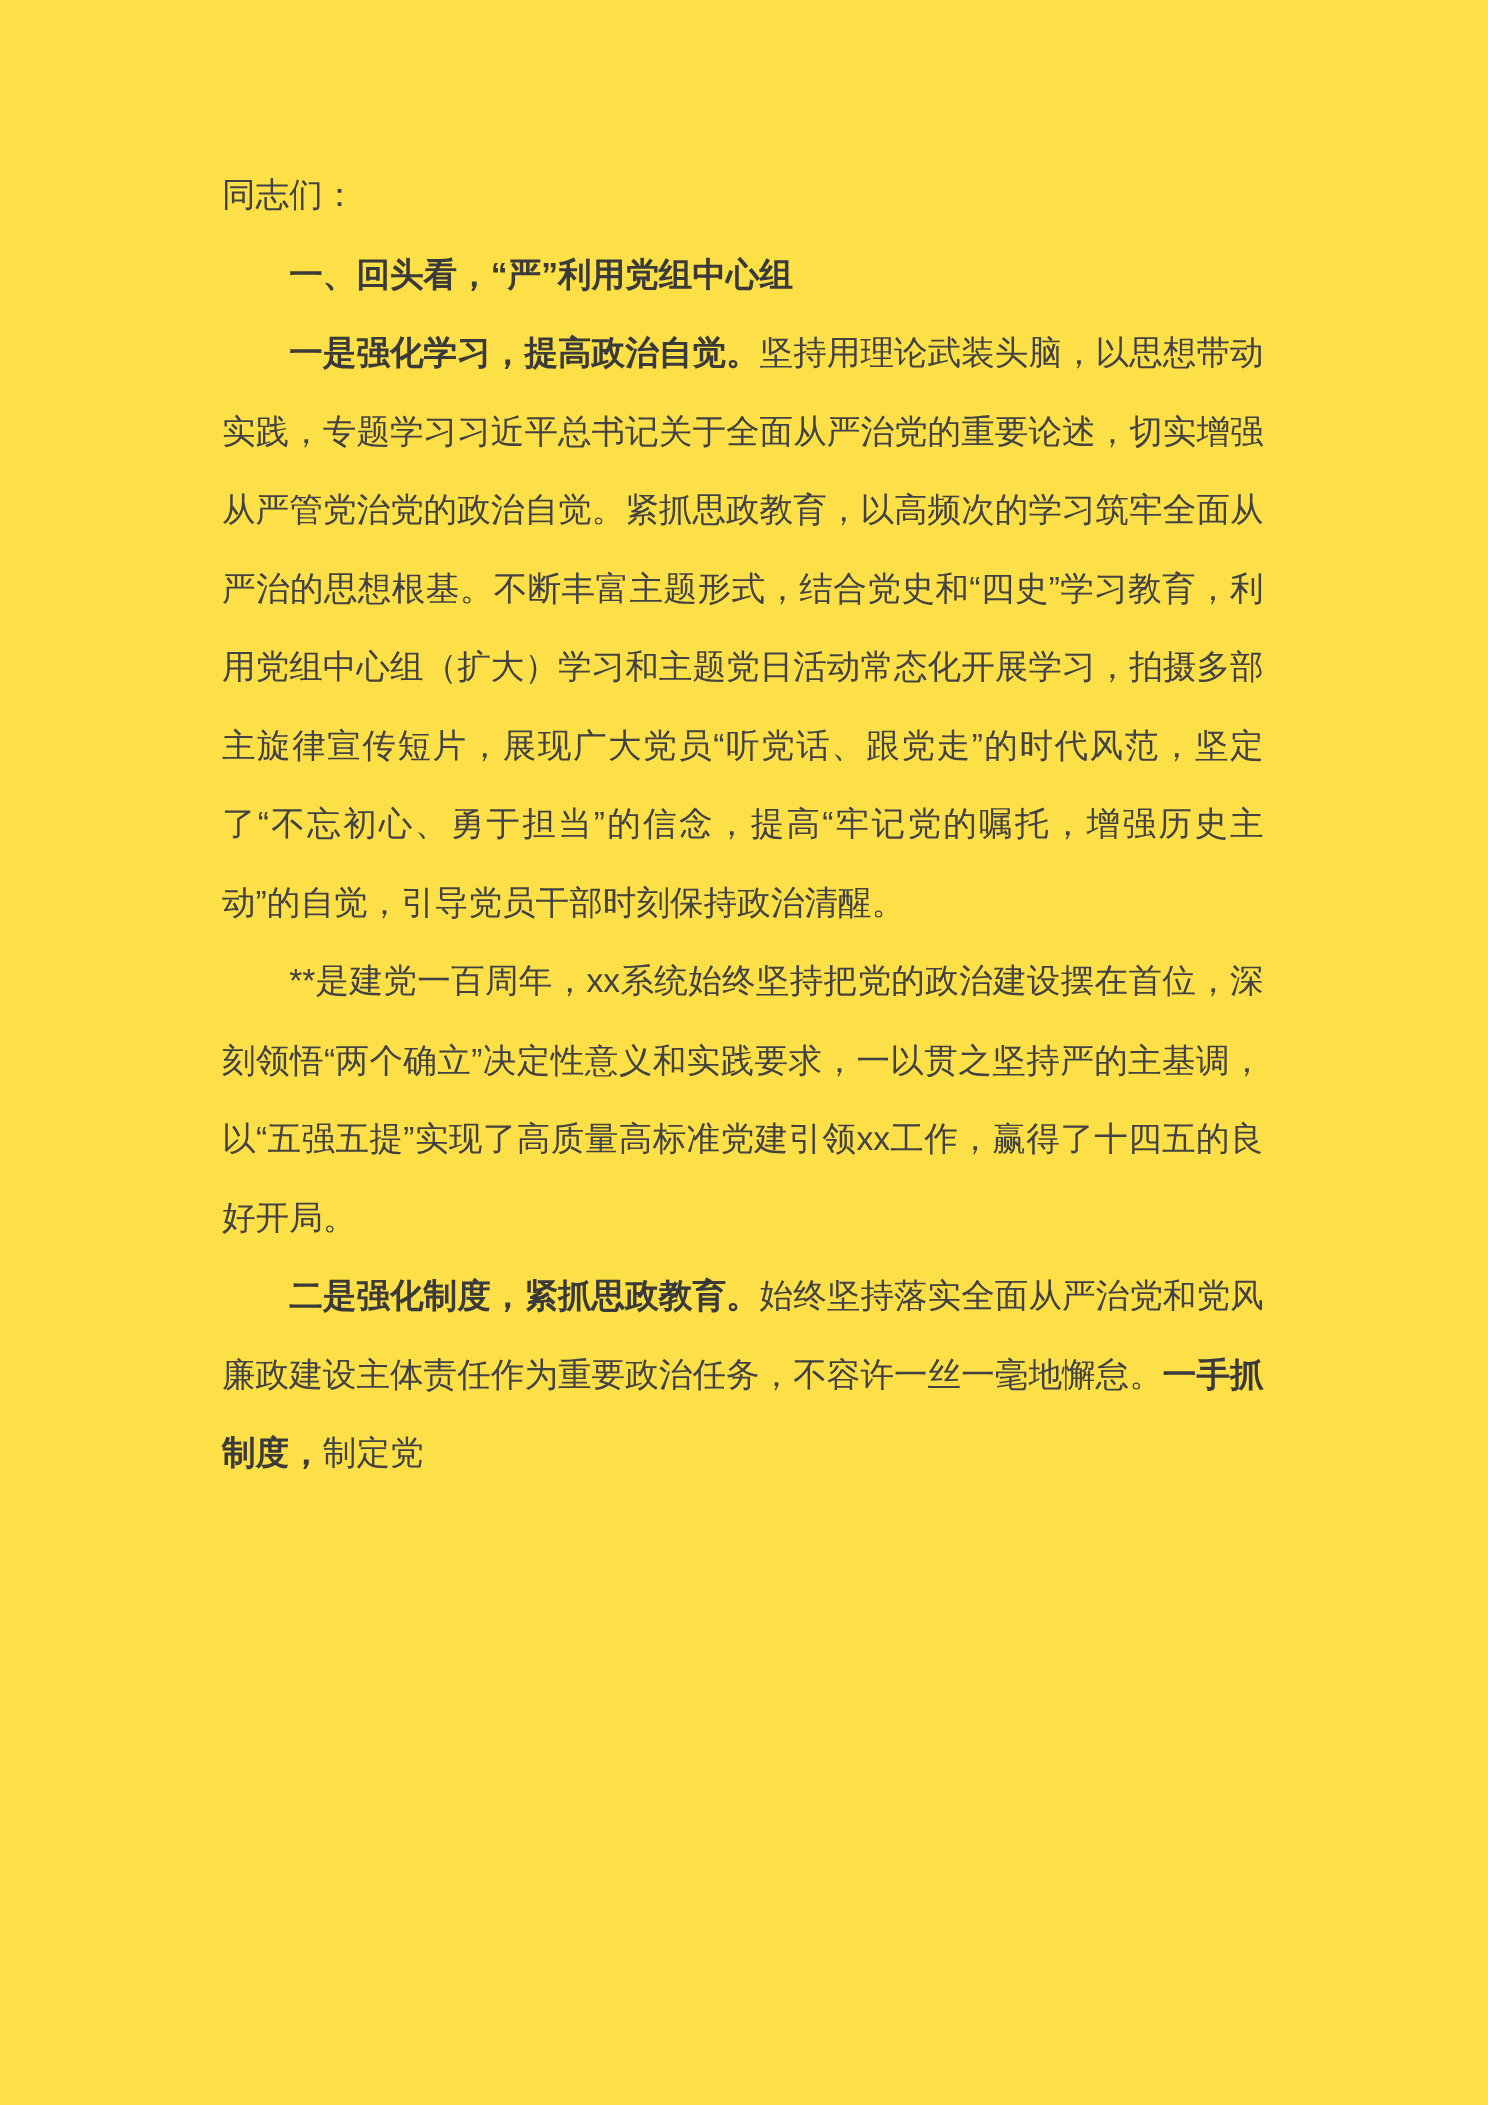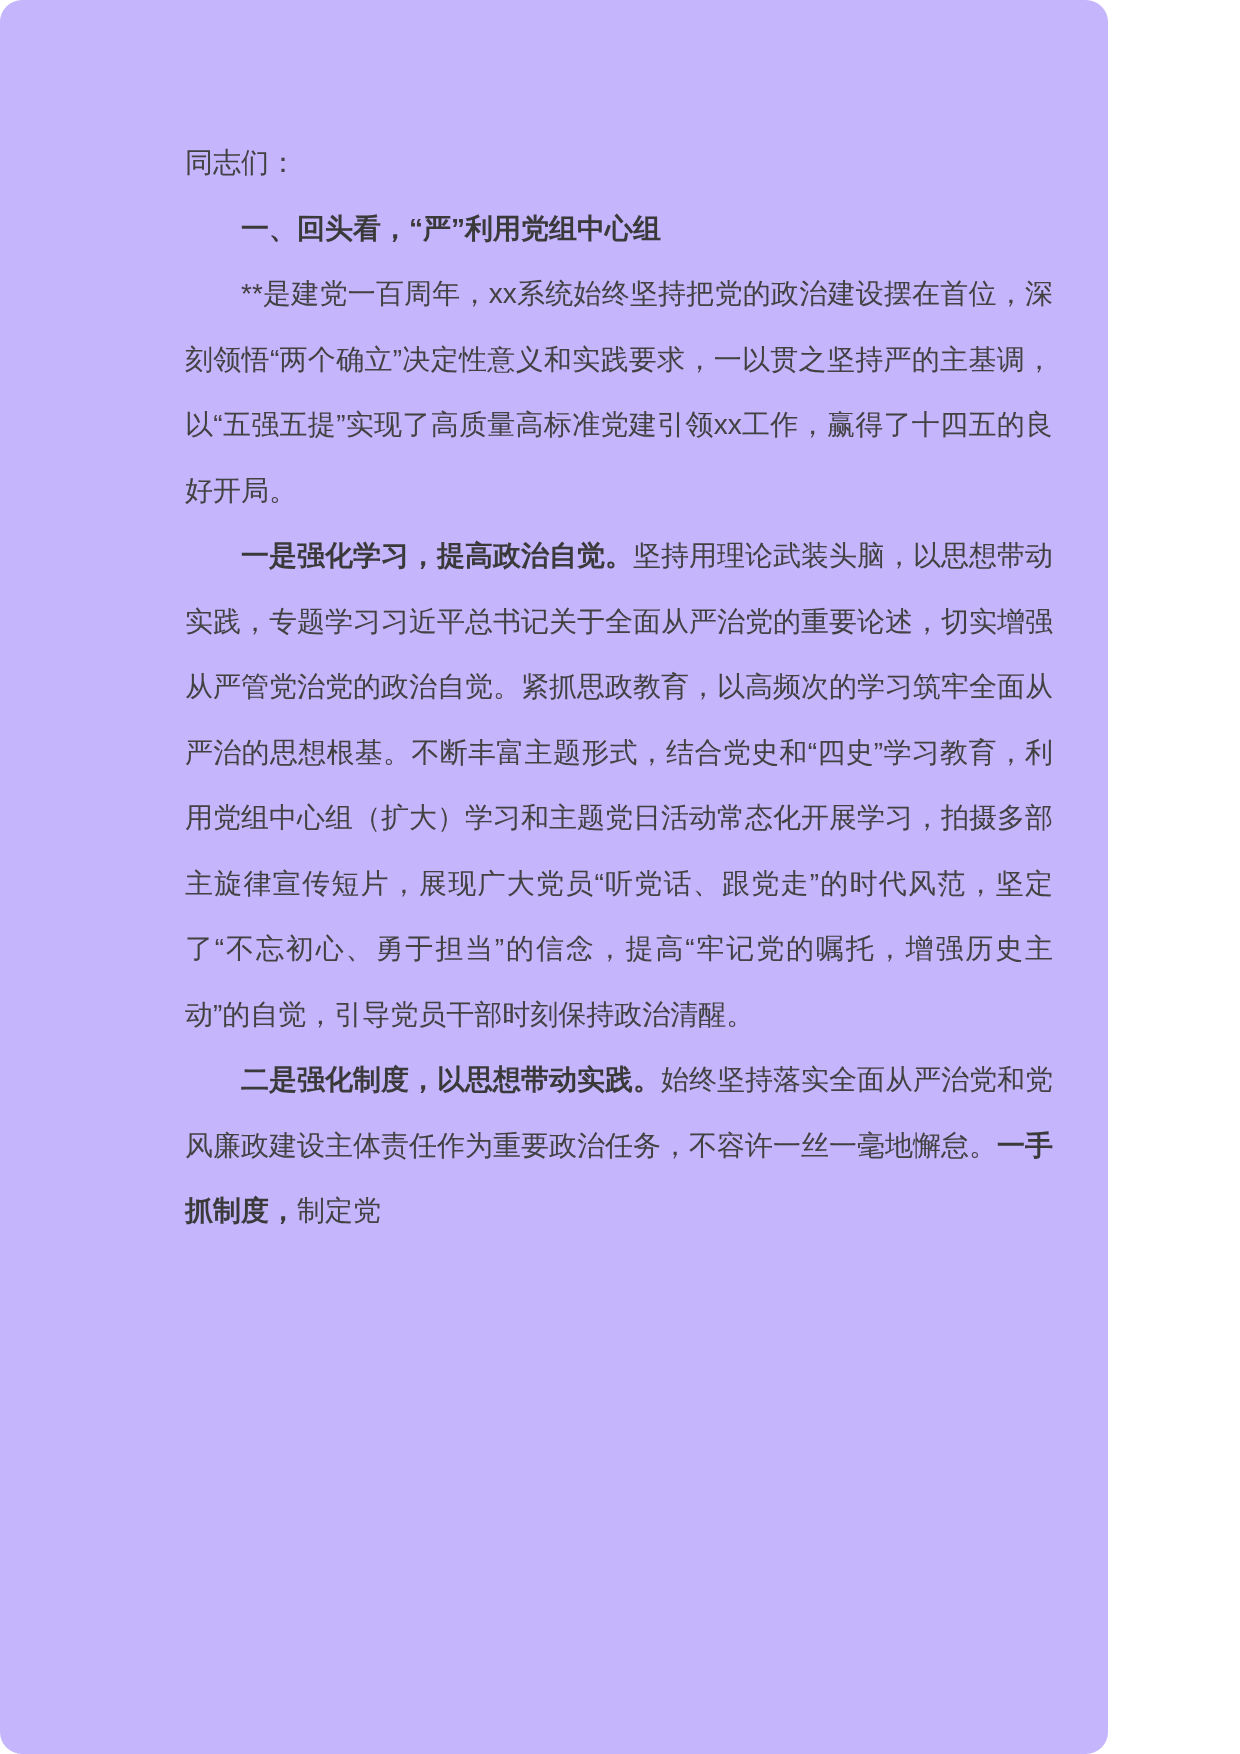--- a/index.html
+++ b/index.html
@@ -2,26 +2,25 @@
 <html><head>
 <meta charset="utf-8">
 <style>
   html, body {
     margin: 0;
     padding: 0;
     background: #ffffff;
   }
   .page {
     position: relative;
-    width: 1108px;
+    width: 1240px;
     height: 1754px;
-    background: #c4b5fd;
+    background: #fde047;
     overflow: hidden;
     font-family: "Liberation Sans", "DejaVu Sans", sans-serif;
-    border-radius: 22px;
   }
   .doc {
     position: absolute;
     left: 185px;
     top: 130px;
     width: 868px;
     font-size: 28px;
     line-height: 65.5px;
     color: #424242;
     text-align: justify;
@@ -44,17 +43,17 @@
     color: #3a3a3a;
   }
 </style>
 </head>
 <body>
 
 <div class="page">
   <div class="doc" id="doc-body">
       <p class="no-indent"><span>同志们：</span></p>
       <p class="heading"><span class="bold">一、回头看，“严”利用党组中心组</span></p>
+      <p><span class="bold">一是强化学习，提高政治自觉。</span><span>坚持用理论武装头脑，以思想带动实践，专题学习习近平总书记关于全面从严治党的重要论述，切实增强从严管党治党的政治自觉。紧抓思政教育，以高频次的学习筑牢全面从严治的思想根基。不断丰富主题形式，结合党史和“四史”学习教育，利用党组中心组（扩大）学习和主题党日活动常态化开展学习，拍摄多部主旋律宣传短片，展现广大党员“听党话、跟党走”的时代风范，坚定了“不忘初心、勇于担当”的信念，提高“牢记党的嘱托，增强历史主动”的自觉，引导党员干部时刻保持政治清醒。</span></p>
       <p><span>**是建党一百周年，xx系统始终坚持把党的政治建设摆在首位，深刻领悟“两个确立”决定性意义和实践要求，一以贯之坚持严的主基调，以“五强五提”实现了高质量高标准党建引领xx工作，赢得了十四五的良好开局。</span></p>
-      <p><span class="bold">一是强化学习，提高政治自觉。</span><span>坚持用理论武装头脑，以思想带动实践，专题学习习近平总书记关于全面从严治党的重要论述，切实增强从严管党治党的政治自觉。紧抓思政教育，以高频次的学习筑牢全面从严治的思想根基。不断丰富主题形式，结合党史和“四史”学习教育，利用党组中心组（扩大）学习和主题党日活动常态化开展学习，拍摄多部主旋律宣传短片，展现广大党员“听党话、跟党走”的时代风范，坚定了“不忘初心、勇于担当”的信念，提高“牢记党的嘱托，增强历史主动”的自觉，引导党员干部时刻保持政治清醒。</span></p>
-      <p><span class="bold">二是强化制度，以思想带动实践。</span><span>始终坚持落实全面从严治党和党风廉政建设主体责任作为重要政治任务，不容许一丝一毫地懈怠。</span><span class="bold">一手抓制度，</span><span>制定党</span></p>
+      <p><span class="bold">二是强化制度，紧抓思政教育。</span><span>始终坚持落实全面从严治党和党风廉政建设主体责任作为重要政治任务，不容许一丝一毫地懈怠。</span><span class="bold">一手抓制度，</span><span>制定党</span></p>
     </div>
 </div>
 
 </body></html>

